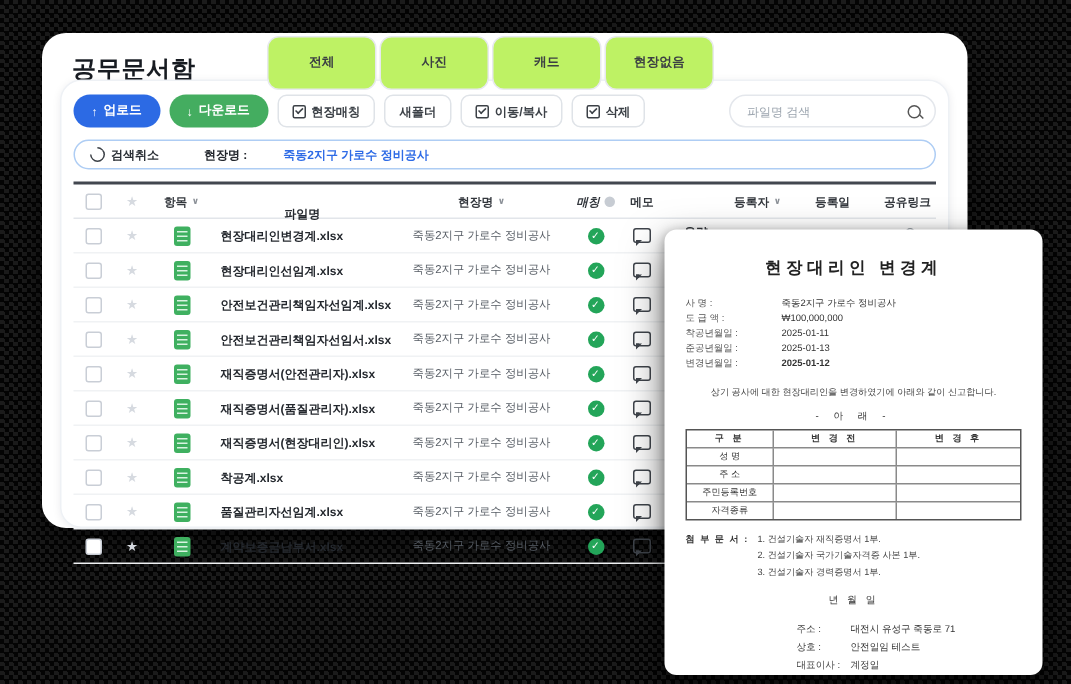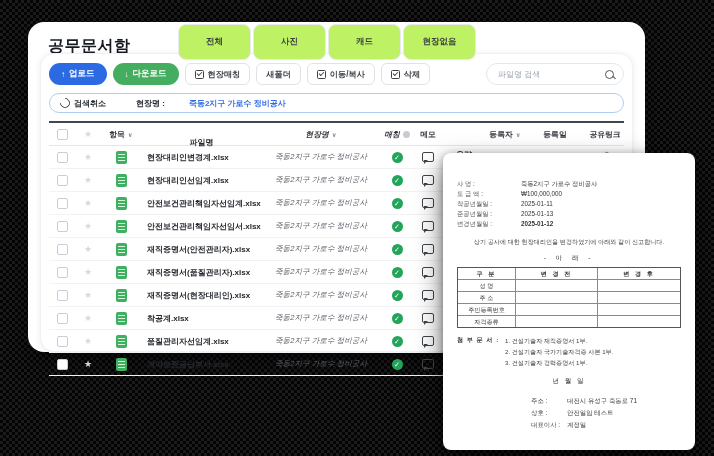--- a/index.html
+++ b/index.html
@@ -84,21 +84,21 @@
     margin-top:8px;display:flex;align-items:center;height:22px;
     border-top:2px solid #42474f;border-bottom:1px solid #e2e5ea;
     font-size:7.8px;font-weight:bold;color:#33373d;
   }
   .trow{display:flex;align-items:center;height:22px;border-bottom:1px solid #f0f2f4;}
   .c{display:flex;align-items:center;justify-content:center;box-sizing:border-box;}
   .c.sel{width:26px;}
   .c.star{width:26px;}
   .c.item{width:40px;}
   .c.fname{flex:1;justify-content:flex-start;padding-left:6px;font-size:8px;font-weight:600;color:#24282e;}
-  .c.site{width:118px;font-size:7.6px;color:#565c64;font-style:italic;}
+  .c.site{width:118px;font-size:7.6px;color:#565c64;}
   .c.match{width:34px;font-style:italic;}
   .c.memo{width:28px;}
   .c.size{width:44px;font-size:7.4px;color:#6b7178;}
   .c.reg{width:38px;font-size:7.4px;color:#6b7178;}
   .c.date{width:62px;font-size:7.4px;color:#6b7178;}
   .c.link{width:38px;}
   .sort{font-size:6px;color:#8b9097;margin-left:3px;}
   .info{width:7px;height:7px;border-radius:50%;background:#c7ccd3;display:inline-block;margin-left:3px;}
   .cb{width:9px;height:9px;border:1px solid #c9ced6;border-radius:2px;background:#fff;display:inline-block;cursor:pointer;}
   .star-g{color:#d6dae0;font-size:9px;cursor:pointer;}
@@ -503,20 +503,21 @@
       <div class="c date"></div>
       <div class="c link">
               <span class="link-ic"></span>
             </div>
     </div>
   </div>
     </div>
   </div>
 
   <div class="doc">
+    <div class="doc-title">현장대리인 변경계</div>
 
     <div class="doc-meta">
       <div class="dm-row">
           <span class="dm-label">사  명 :</span>
           <span class="dm-value">죽동2지구 가로수 정비공사</span>
         </div>
       <div class="dm-row">
           <span class="dm-label">도 급 액 :</span>
           <span class="dm-value">₩100,000,000</span>
         </div>

